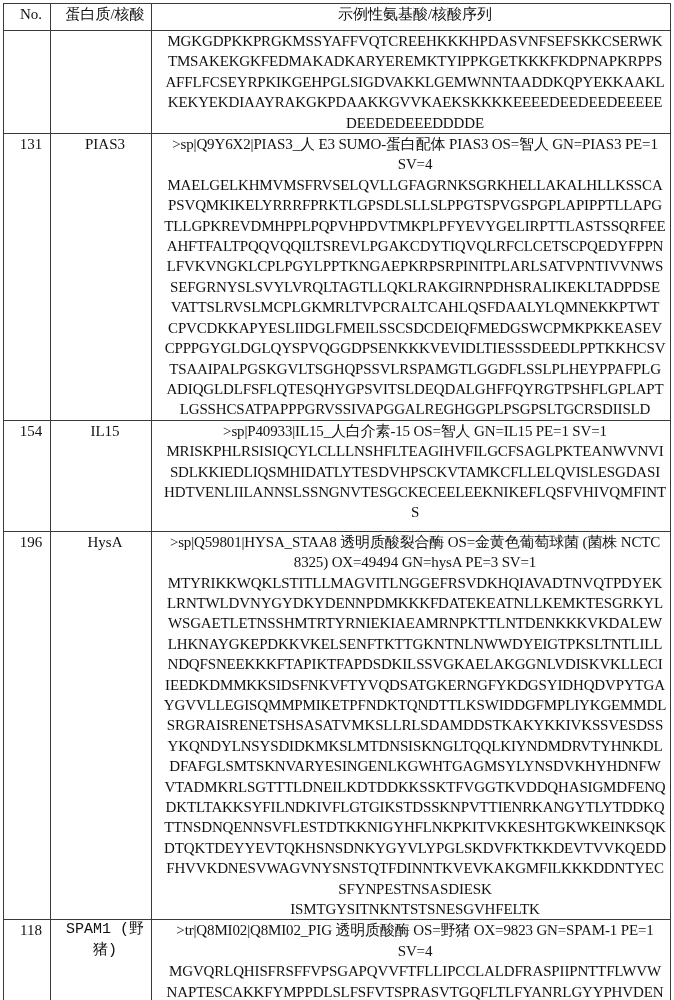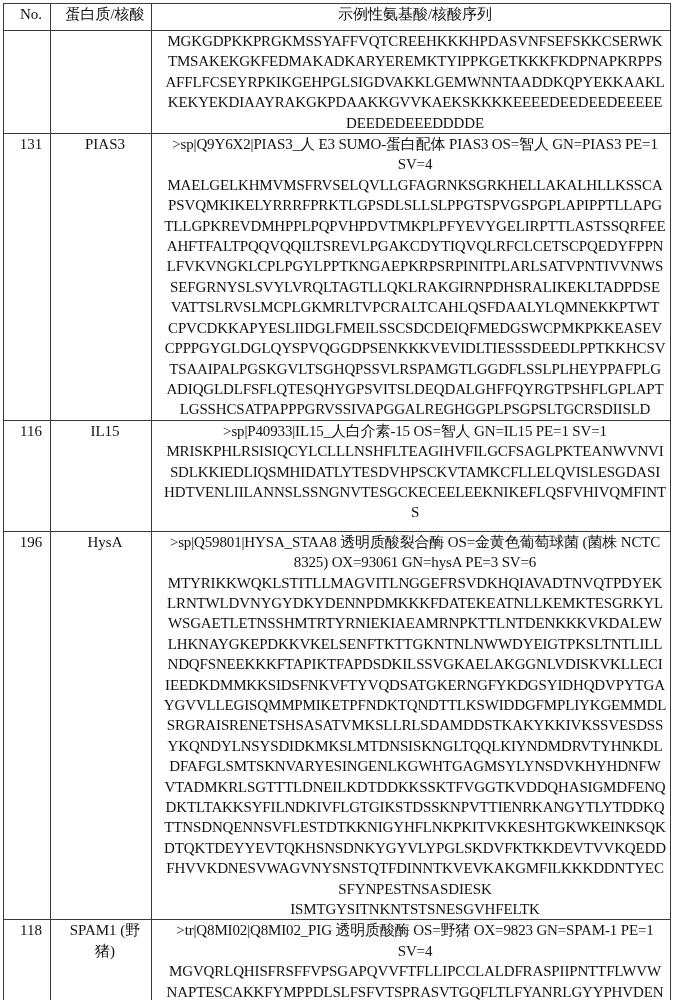--- a/index.html
+++ b/index.html
@@ -30,21 +30,21 @@
   thead tr { height: 27px; }
   thead th { padding-top: 3px; padding-bottom: 2px; }
   .seq-cell { padding-top: 2px; padding-right: 2px; letter-spacing: -0.15px; font-family: Liberation Serif, serif; }
   .seq-line { display: block; white-space: nowrap; }
   .no-cell, .name-cell { padding-top: 4px; }
   tr.r-cont { height: 103px; }
   tr.r-115 { height: 244px; }
   tr.r-116 { height: 111px; }
   tr.r-117 { height: 335px; }
   tr.r-118 { height: 174px; }
-  .name-cell span { display: block; }
+  .name-cell span { display: block; font-family: Liberation Mono, monospace; }
 </style>
 </head>
 <body>
 
 <div class="page">
   <table class="seq">
     <colgroup>
       <col class="c-no">
         <col class="c-name">
         <col class="c-seq">
@@ -85,37 +85,37 @@
           <span class="seq-line">VATTSLRVSLMCPLGKMRLTVPCRALTCAHLQSFDAALYLQMNEKKPTWT</span>
           <span class="seq-line">CPVCDKKAPYESLIIDGLFMEILSSCSDCDEIQFMEDGSWCPMKPKKEASEV</span>
           <span class="seq-line">CPPPGYGLDGLQYSPVQGGDPSENKKKVEVIDLTIESSSDEEDLPPTKKHCSV</span>
           <span class="seq-line">TSAAIPALPGSKGVLTSGHQPSSVLRSPAMGTLGGDFLSSLPLHEYPPAFPLG</span>
           <span class="seq-line">ADIQGLDLFSFLQTESQHYGPSVITSLDEQDALGHFFQYRGTPSHFLGPLAPT</span>
           <span class="seq-line">LGSSHCSATPAPPPGRVSSIVAPGGALREGHGGPLPSGPSLTGCRSDIISLD</span>
         </td>
       </tr>
 
       <tr class="r-116">
-        <td class="no-cell">116</td>
+        <td class="no-cell">154</td>
         <td class="name-cell">IL15</td>
         <td class="seq-cell">
           <span class="seq-line">&gt;sp|P40933|IL15_人白介素-15 OS=智人  GN=IL15 PE=1 SV=1</span>
           <span class="seq-line">MRISKPHLRSISIQCYLCLLLNSHFLTEAGIHVFILGCFSAGLPKTEANWVNVI</span>
           <span class="seq-line">SDLKKIEDLIQSMHIDATLYTESDVHPSCKVTAMKCFLLELQVISLESGDASI</span>
           <span class="seq-line">HDTVENLIILANNSLSSNGNVTESGCKECEELEEKNIKEFLQSFVHIVQMFINT</span>
           <span class="seq-line">S</span>
         </td>
       </tr>
 
       <tr class="r-117">
         <td class="no-cell">196</td>
         <td class="name-cell">HysA</td>
         <td class="seq-cell">
           <span class="seq-line">&gt;sp|Q59801|HYSA_STAA8  透明质酸裂合酶  OS=金黄色葡萄球菌 (菌株 NCTC</span>
-          <span class="seq-line">8325) OX=93061 GN=hysA PE=3 SV=6</span>
+          <span class="seq-line">8325) OX=49494 GN=hysA PE=3 SV=1</span>
           <span class="seq-line">MTYRIKKWQKLSTITLLMAGVITLNGGEFRSVDKHQIAVADTNVQTPDYEK</span>
           <span class="seq-line">LRNTWLDVNYGYDKYDENNPDMKKKFDATEKEATNLLKEMKTESGRKYL</span>
           <span class="seq-line">WSGAETLETNSSHMTRTYRNIEKIAEAMRNPKTTLNTDENKKKVKDALEW</span>
           <span class="seq-line">LHKNAYGKEPDKKVKELSENFTKTTGKNTNLNWWDYEIGTPKSLTNTLILL</span>
           <span class="seq-line">NDQFSNEEKKKFTAPIKTFAPDSDKILSSVGKAELAKGGNLVDISKVKLLECI</span>
           <span class="seq-line">IEEDKDMMKKSIDSFNKVFTYVQDSATGKERNGFYKDGSYIDHQDVPYTGA</span>
           <span class="seq-line">YGVVLLEGISQMMPMIKETPFNDKTQNDTTLKSWIDDGFMPLIYKGEMMDL</span>
           <span class="seq-line">SRGRAISRENETSHSASATVMKSLLRLSDAMDDSTKAKYKKIVKSSVESDSS</span>
           <span class="seq-line">YKQNDYLNSYSDIDKMKSLMTDNSISKNGLTQQLKIYNDMDRVTYHNKDL</span>
           <span class="seq-line">DFAFGLSMTSKNVARYESINGENLKGWHTGAGMSYLYNSDVKHYHDNFW</span>

